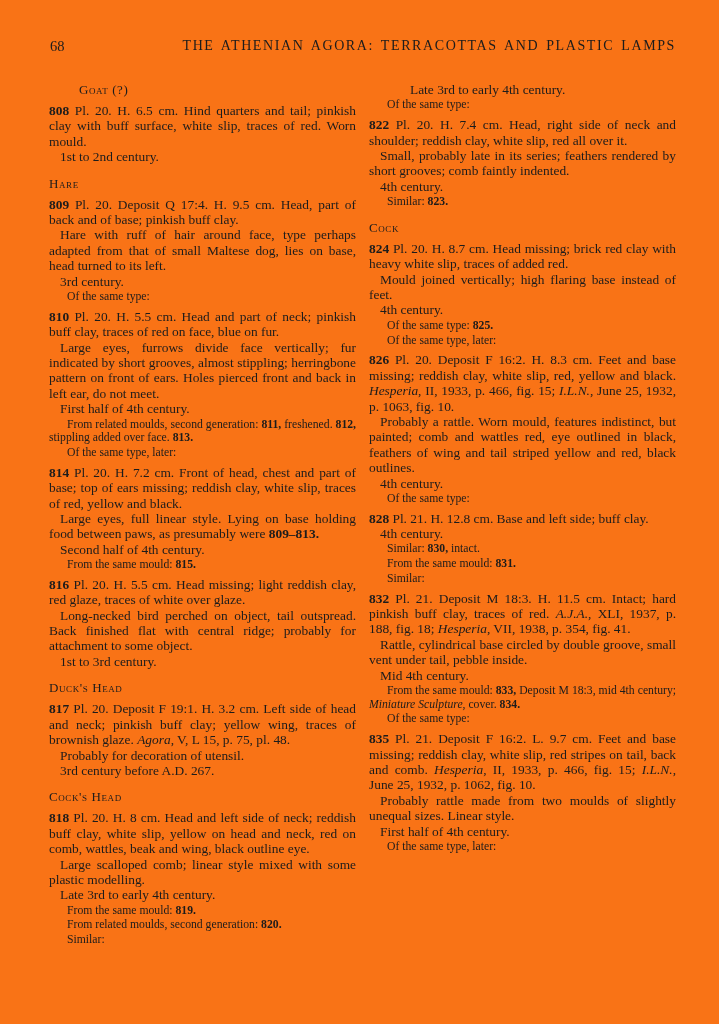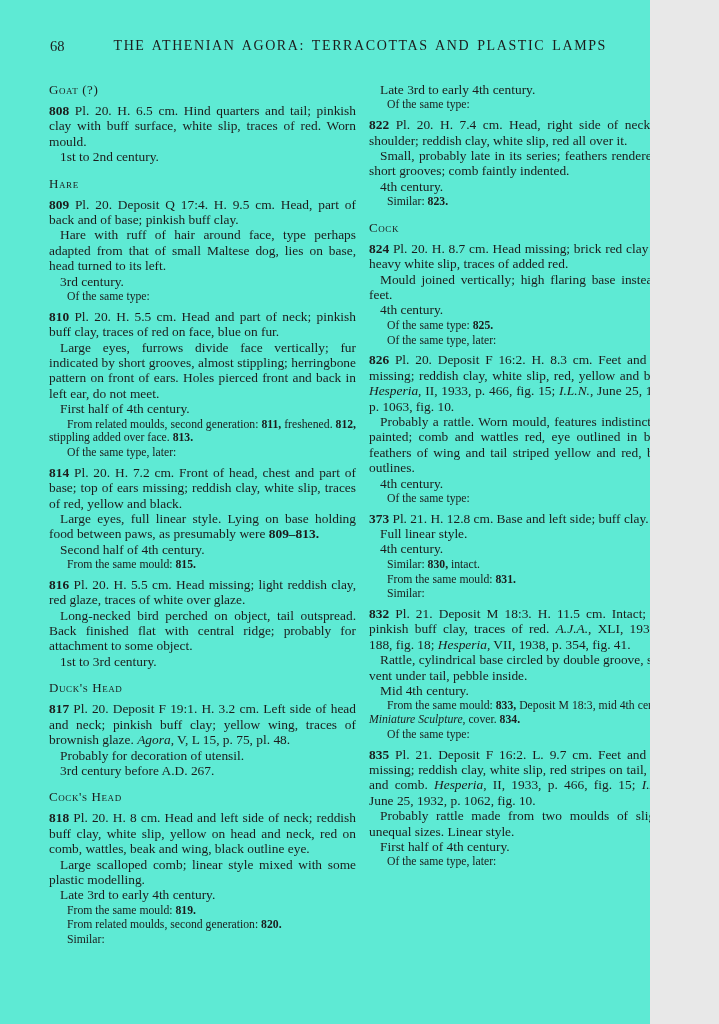--- a/index.html
+++ b/index.html
@@ -1,19 +1,19 @@
 <!DOCTYPE html>
 <html><head>
 <meta charset="utf-8">
 <style>
   html,body{margin:0;padding:0;background:#e8e8e8;}
   .page{
     position:relative;
-    width:650px;height:1024px;
-    background:#5eead4;
+    width:719px;height:1024px;
+    background:#f97316;
     color:#1c1c1c;
     font-family:"Liberation Serif","DejaVu Serif",serif;
     overflow:hidden;
     box-sizing:border-box;
   }
   .runhead{
     position:absolute;
     top:38px;left:49px;right:43px;
     height:18px;
   }
@@ -59,21 +59,21 @@
     text-align:justify;
     text-indent:11px;
   }
   .b-note{
     font-size:11.7px;
     line-height:13.7px;
     text-align:justify;
     text-indent:18px;
     margin-top:1px !important;
   }
-  .col > p:first-child{margin-top:0 !important;}
+  .col > p:first-child{margin-top:0 !important;margin-left:30px;}
   .b-entry b, .b-note b{font-weight:bold;}
 </style>
 </head>
 <body>
 
 <div class="page">
   <div class="runhead">
     <span class="pageno">68</span>
     <div class="runtitle">THE ATHENIAN AGORA: TERRACOTTAS AND PLASTIC LAMPS</div>
   </div>
@@ -121,22 +121,21 @@
         <p class="b-head">Cock</p>
         <p class="b-entry"><b>824</b> Pl. 20. H. 8.7 cm. Head missing; brick red clay with heavy white slip, traces of added red.</p>
         <p class="b-desc">Mould joined vertically; high flaring base instead of feet.</p>
         <p class="b-desc">4th century.</p>
         <p class="b-note">Of the same type: <b>825.</b></p>
         <p class="b-note">Of the same type, later:</p>
         <p class="b-entry"><b>826</b> Pl. 20. Deposit F 16:2. H. 8.3 cm. Feet and base missing; reddish clay, white slip, red, yellow and black. <i>Hesperia</i>, II, 1933, p. 466, fig. 15; <i>I.L.N.</i>, June 25, 1932, p. 1063, fig. 10.</p>
         <p class="b-desc">Probably a rattle. Worn mould, features indistinct, but painted; comb and wattles red, eye outlined in black, feathers of wing and tail striped yellow and red, black outlines.</p>
         <p class="b-desc">4th century.</p>
         <p class="b-note">Of the same type:</p>
-        <p class="b-entry"><b>373</b> Pl. 21. H. 12.8 cm. Base and left side; buff clay.</p>
-        <p class="b-desc">Full linear style.</p>
+        <p class="b-entry"><b>828</b> Pl. 21. H. 12.8 cm. Base and left side; buff clay.</p>
         <p class="b-desc">4th century.</p>
         <p class="b-note">Similar: <b>830,</b> intact.</p>
         <p class="b-note">From the same mould: <b>831.</b></p>
         <p class="b-note">Similar:</p>
         <p class="b-entry"><b>832</b> Pl. 21. Deposit M 18:3. H. 11.5 cm. Intact; hard pinkish buff clay, traces of red. <i>A.J.A.</i>, XLI, 1937, p. 188, fig. 18; <i>Hesperia</i>, VII, 1938, p. 354, fig. 41.</p>
         <p class="b-desc">Rattle, cylindrical base circled by double groove, small vent under tail, pebble inside.</p>
         <p class="b-desc">Mid 4th century.</p>
         <p class="b-note">From the same mould: <b>833,</b> Deposit M 18:3, mid 4th century; <i>Miniature Sculpture</i>, cover. <b>834.</b></p>
         <p class="b-note">Of the same type:</p>
         <p class="b-entry"><b>835</b> Pl. 21. Deposit F 16:2. L. 9.7 cm. Feet and base missing; reddish clay, white slip, red stripes on tail, back and comb. <i>Hesperia</i>, II, 1933, p. 466, fig. 15; <i>I.L.N.</i>, June 25, 1932, p. 1062, fig. 10.</p>

